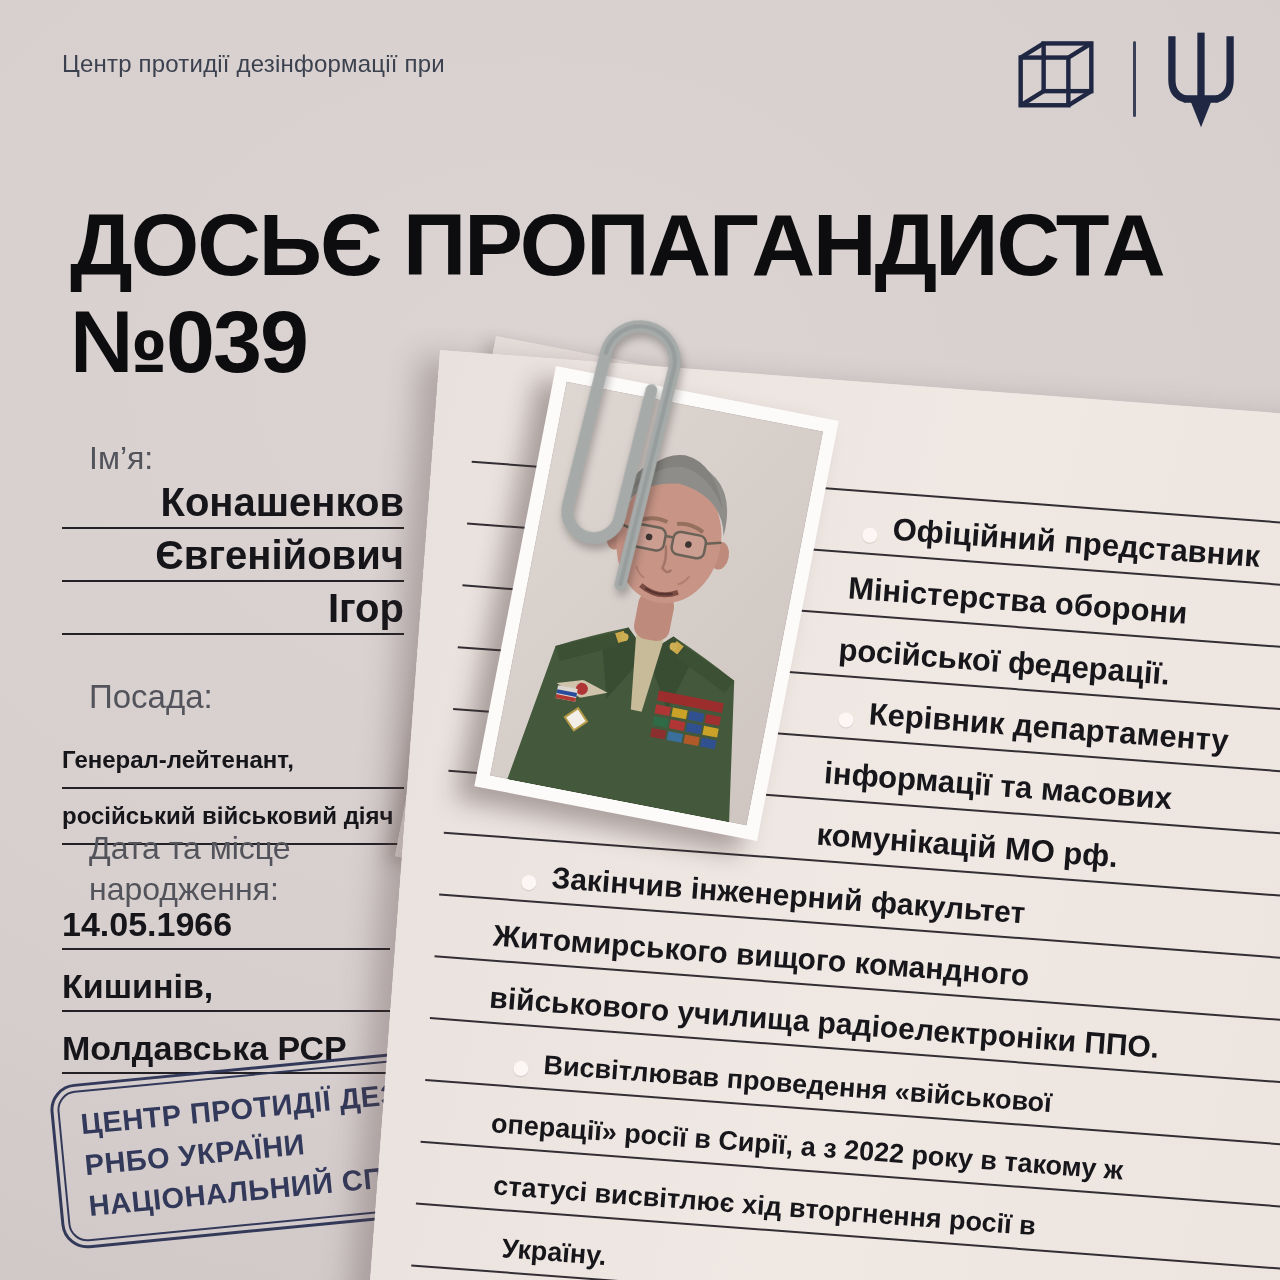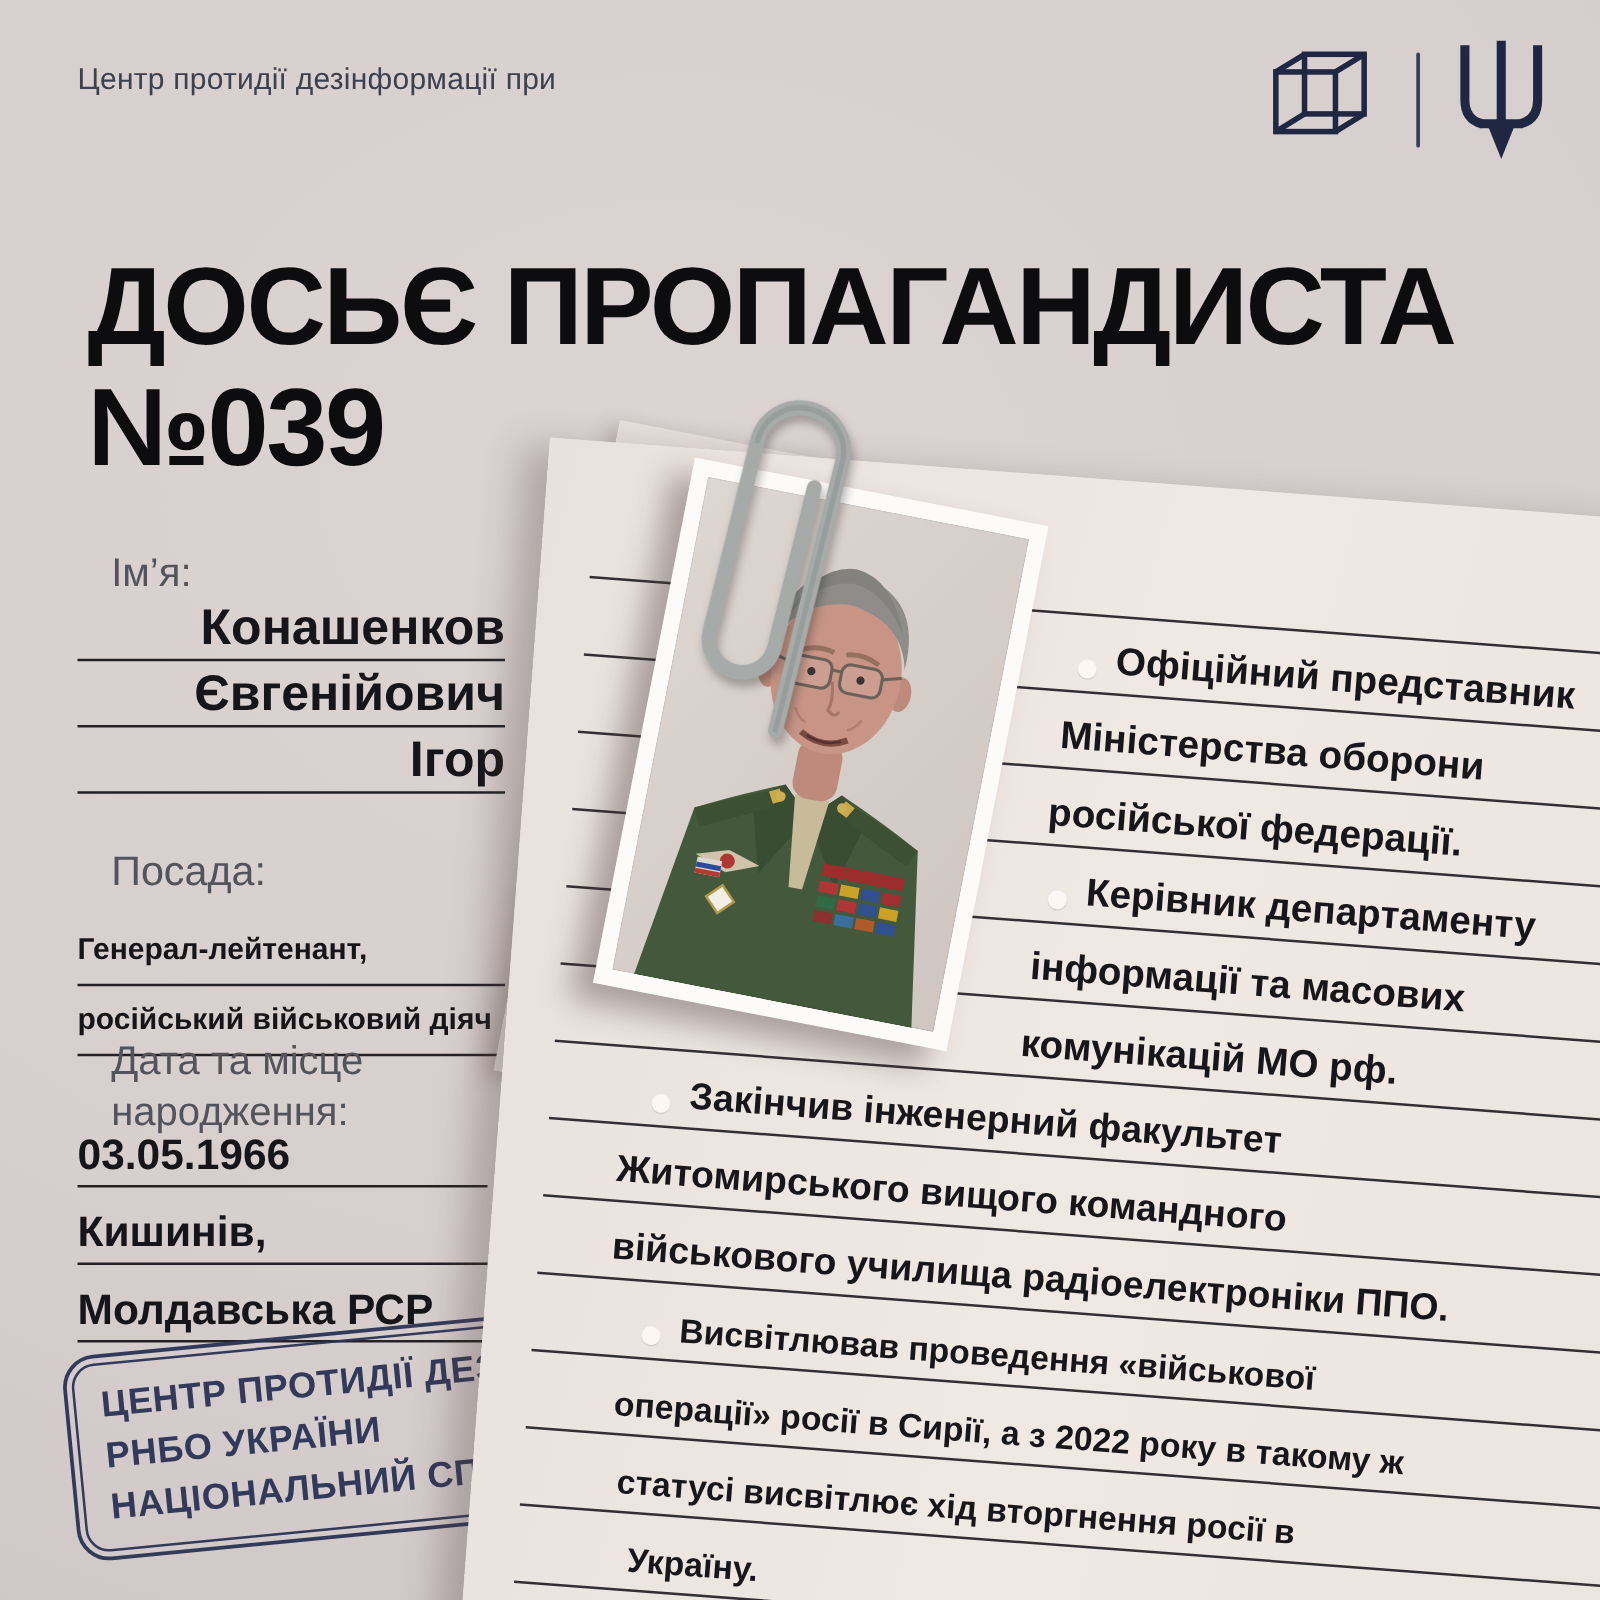--- a/index.html
+++ b/index.html
@@ -104,21 +104,21 @@
   </div>
 
   <div class="form-label lbl-position">Посада:</div>
   <div class="form-group fg-position">
     <div class="form-value">Генерал-лейтенант,</div>
     <div class="form-value">російський військовий діяч</div>
   </div>
 
   <div class="form-label lbl-birth">Дата та місце народження:</div>
   <div class="form-group fg-birth">
-    <div class="form-value">03.05.1966</div>
+    <div class="form-value">14.05.1966</div>
     <div class="form-value">Кишинів,</div>
     <div class="form-value">Молдавська РСР</div>
   </div>
 
   <div class="stamp">
     <div class="stamp-outer">
       <div class="stamp-inner">
         <div class="stamp-line">ЦЕНТР ПРОТИДІЇ ДЕЗ</div>
         <div class="stamp-line">РНБО УКРАЇНИ</div>
         <div class="stamp-line">НАЦІОНАЛЬНИЙ СП</div>

